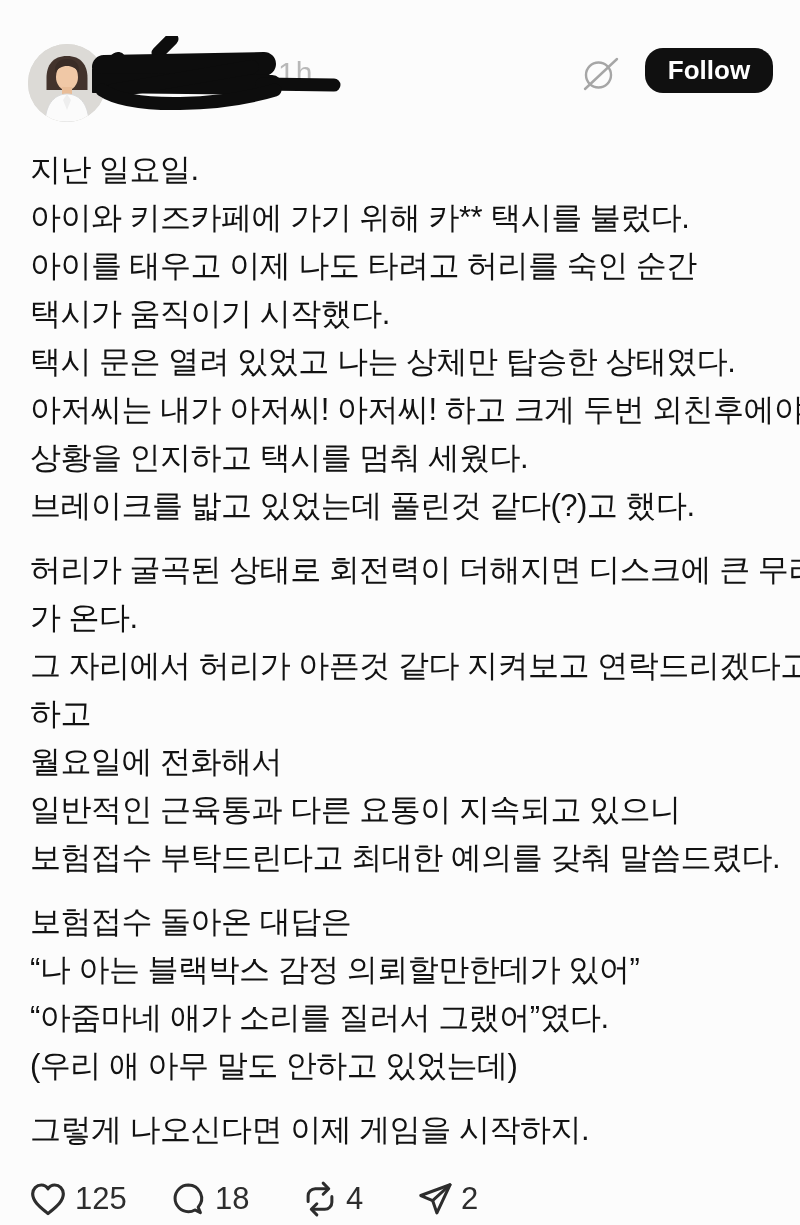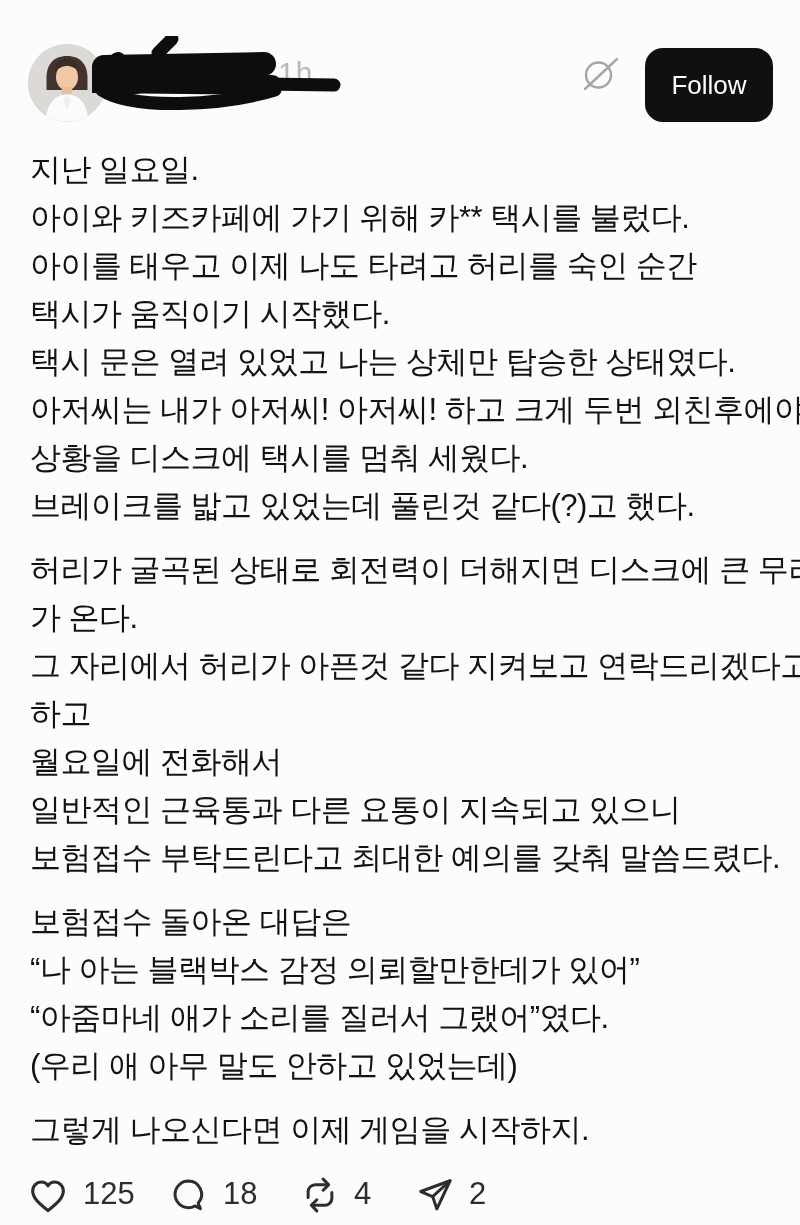--- a/index.html
+++ b/index.html
@@ -18,39 +18,39 @@
     border-radius:50%;overflow:hidden;background:#d9d7d3;
   }
   .avatar svg{display:block;width:100%;height:100%;}
   .timestamp{
     position:absolute;left:278px;top:20px;
     font-size:30px;color:#b8b8b8;letter-spacing:1px;
   }
   .scribble{position:absolute;left:92px;top:0;width:360px;height:92px;}
   .fediverse{position:absolute;left:581px;top:18px;width:40px;height:40px;}
   .follow-btn{
-    position:absolute;left:645px;top:12px;width:128px;height:74px;
+    position:absolute;left:645px;top:12px;width:128px;height:45px;
     background:#101010;color:#ffffff;border:none;border-radius:18px;
-    font-size:26px;font-weight:normal;
+    font-size:26px;font-weight:bold;
     font-family:"Liberation Sans","DejaVu Sans",sans-serif;
     display:flex;align-items:center;justify-content:center;
     cursor:pointer;
   }
   
   .content{padding:10px 10px 0 30px;}
   .paragraph{margin:0 0 16px 0;}
   .line{
     font-size:31px;line-height:48px;color:#121212;
     letter-spacing:-0.5px;white-space:nowrap;
   }
   
   .footer{position:absolute;left:0;top:1176px;width:800px;height:46px;}
   .action{
     position:absolute;top:0;height:46px;
-    display:flex;gap:15px;cursor:pointer;
+    display:flex;align-items:center;gap:7px;cursor:pointer;
   }
   .action svg{display:block;}
   .count{font-size:31px;color:#2d2d2d;}
   .a-like{left:28px;}
   .a-reply{left:170px;}
   .a-repost{left:301px;}
   .a-share{left:416px;}
   .stroke-ic{stroke:#2d2d2d;stroke-width:1.9;fill:none;
     stroke-linecap:round;stroke-linejoin:round;}
 </style>
@@ -96,21 +96,21 @@
 </div>
 
 <div class="content">
   <div class="paragraph">
     <div class="line">지난 일요일.</div>
     <div class="line">아이와 키즈카페에 가기 위해 카** 택시를 불렀다.</div>
     <div class="line">아이를 태우고 이제 나도 타려고 허리를 숙인 순간</div>
     <div class="line">택시가 움직이기 시작했다.</div>
     <div class="line">택시 문은 열려 있었고 나는 상체만 탑승한 상태였다.</div>
     <div class="line">아저씨는 내가 아저씨! 아저씨! 하고 크게 두번 외친후에야</div>
-    <div class="line">상황을 디스크에 택시를 멈춰 세웠다.</div>
+    <div class="line">상황을 인지하고 택시를 멈춰 세웠다.</div>
     <div class="line">브레이크를 밟고 있었는데 풀린것 같다(?)고 했다.</div>
   </div>
   <div class="paragraph">
     <div class="line">허리가 굴곡된 상태로 회전력이 더해지면 디스크에 큰 무리</div>
     <div class="line">가 온다.</div>
     <div class="line">그 자리에서 허리가 아픈것 같다 지켜보고 연락드리겠다고</div>
     <div class="line">하고</div>
     <div class="line">월요일에 전화해서</div>
     <div class="line">일반적인 근육통과 다른 요통이 지속되고 있으니</div>
     <div class="line">보험접수 부탁드린다고 최대한 예의를 갖춰 말씀드렸다.</div>

